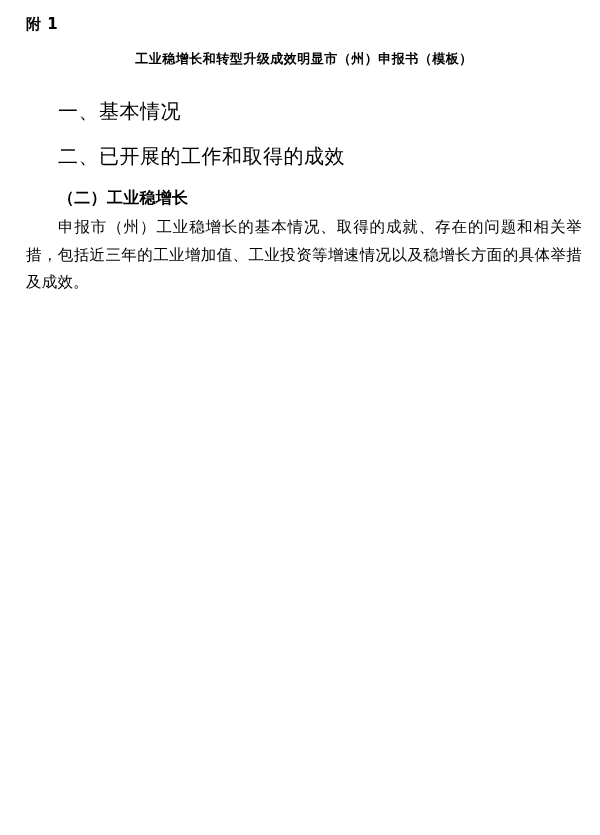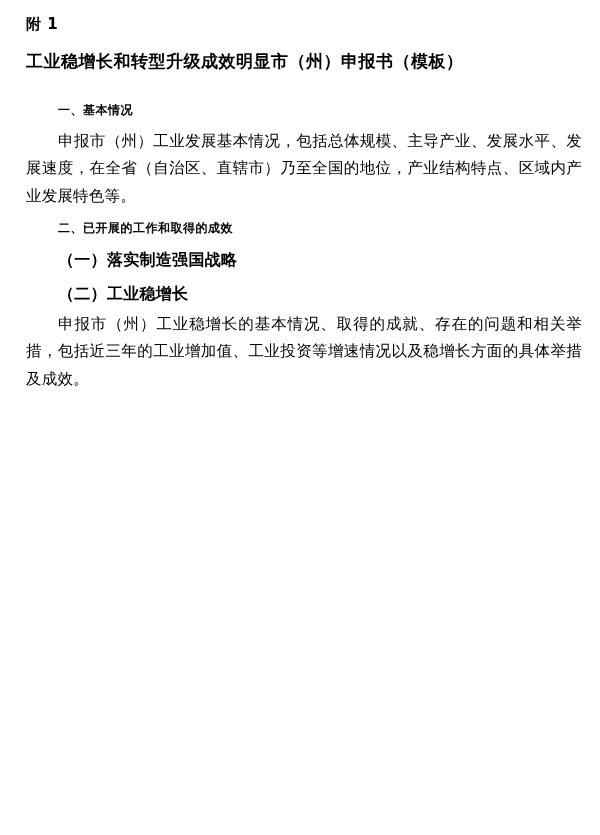--- a/index.html
+++ b/index.html
@@ -23,30 +23,30 @@
     border-radius: 14px;
   }
   .attach-label {
     font-size: 15px;
     font-weight: bold;
     line-height: 1.4;
     letter-spacing: 0.5px;
     margin: 0 0 14px 0;
   }
   .doc-title {
-    font-size: 17px;
+    font-size: 13px;
     font-weight: bold;
-    text-align: left;
+    text-align: center;
     line-height: 1.5;
     letter-spacing: 0.5px;
     margin: 8px 0 26px 0;
   }
   .h1 {
-    font-size: 12px;
-    font-weight: bold;
+    font-size: 20px;
+    font-weight: normal;
     line-height: 1.6;
     text-indent: 32px;
     margin: 0 0 8px 0;
     letter-spacing: 0.5px;
   }
   .h2 {
     font-size: 16px;
     font-weight: bold;
     line-height: 1.6;
     text-indent: 32px;
@@ -67,27 +67,25 @@
 </head>
 <body>
 
 <div class="page">
 
   <div class="attach-label">附 1</div>
 
   <div class="doc-title">工业稳增长和转型升级成效明显市（州）申报书（模板）</div>
 
   <div class="h1">一、基本情况</div>
-  <div class="para">申报市（州）工业发展基本情况，包括总体规模、主导产业、发展水平、发展速度，在全省（自治区、直辖市）乃至全国的地位，产业结构特点、区域内产业发展特色等。</div>
 
   <div class="gap-sm"></div>
 
   <div class="h1">二、已开展的工作和取得的成效</div>
 
-  <div class="h2">（一）落实制造强国战略</div>
 
   <div class="gap-sm"></div>
 
   <div class="h2">（二）工业稳增长</div>
   <div class="para">申报市（州）工业稳增长的基本情况、取得的成就、存在的问题和相关举措，包括近三年的工业增加值、工业投资等增速情况以及稳增长方面的具体举措及成效。</div>
 
   <div class="gap-sm"></div>
 
 
 </div>

